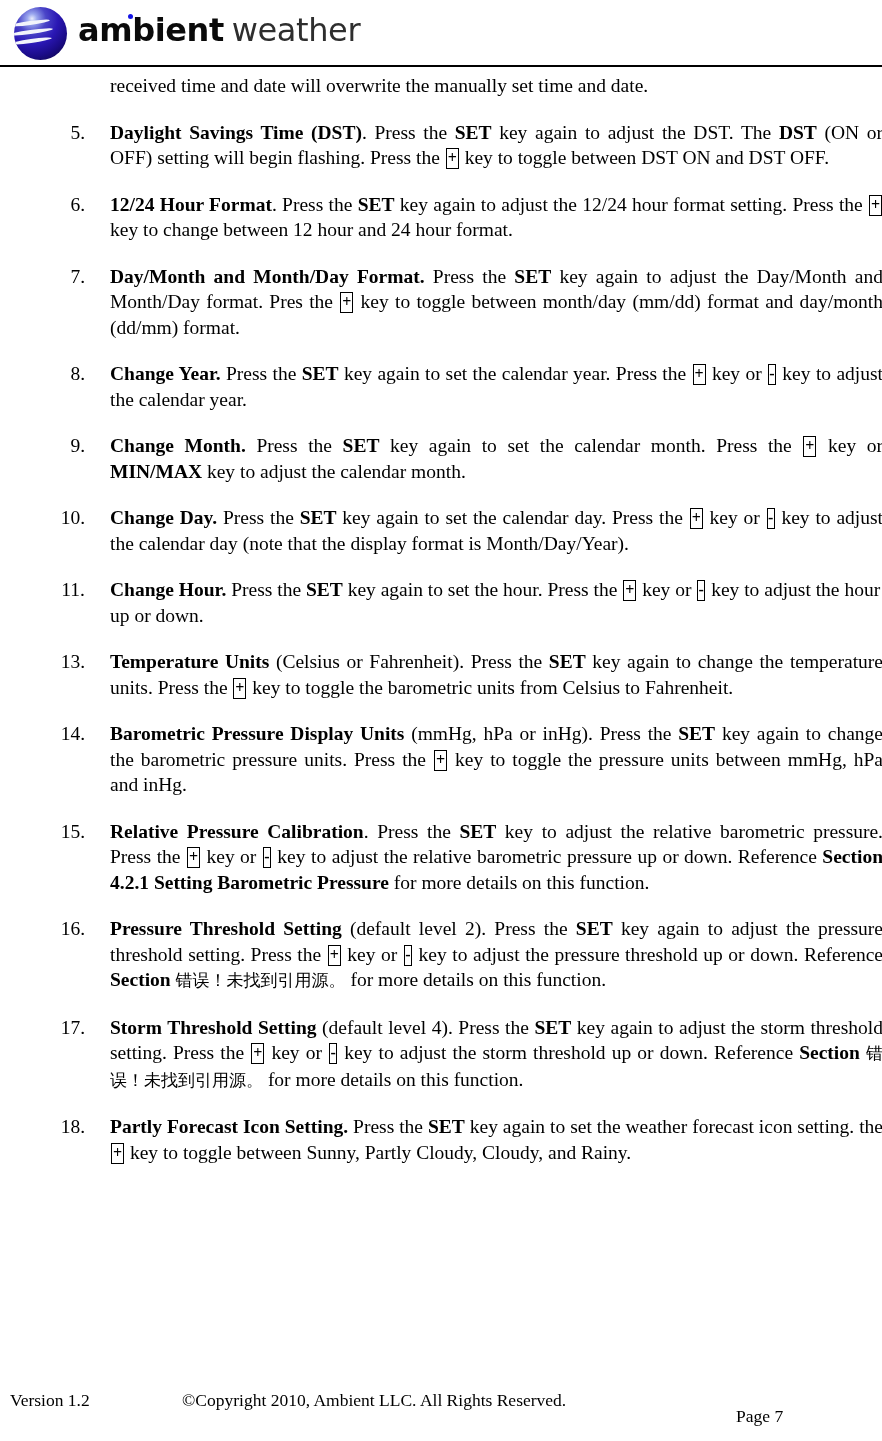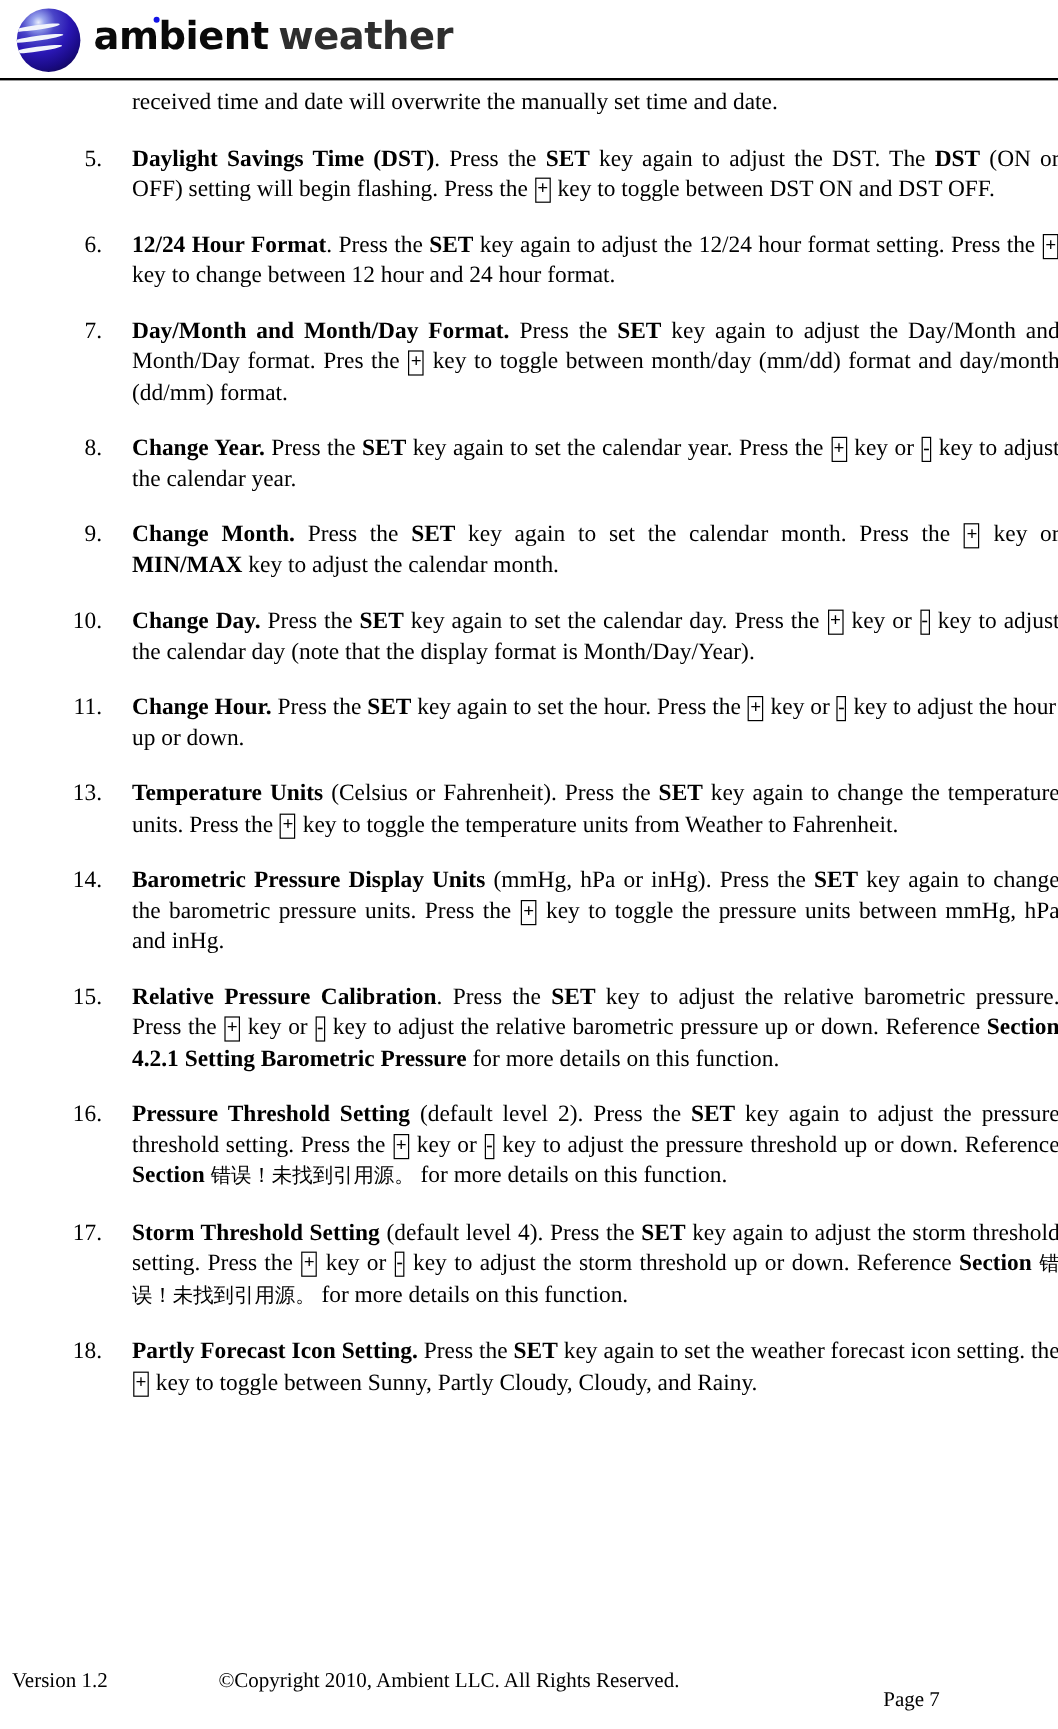--- a/index.html
+++ b/index.html
@@ -47,21 +47,21 @@
     left: 78px; top: 7px;
     height: 46px;
     display: flex;
     align-items: center;
     font-family: "DejaVu Sans", "Liberation Sans", sans-serif;
     font-size: 32px;
     letter-spacing: -0.4px;
     white-space: nowrap;
   }
   #logo-word .wm-bold { font-weight: 700; color: #0a0a0a; position: relative; }
-  #logo-word .wm-light { font-weight: 700; color: #2e2e2e; margin-left: 8px; }
+  #logo-word .wm-light { font-weight: 400; color: #2e2e2e; margin-left: 8px; }
   #logo-word .i-dot {
     position: absolute;
     left: 49.5px; top: 2.5px;
     width: 5px; height: 5px;
     border-radius: 50%;
     background: #1414e6;
   }
 
   #header-rule {
     position: absolute;
@@ -168,21 +168,21 @@
 <div id="content">
   <p id="lead-in" class="para">received time and date will overwrite the manually set time and date.</p>
   <ol id="steps">
       <li><span class="num">5.</span><b>Daylight Savings Time (DST)</b><span>. Press the </span><b>SET</b><span> key again to adjust the DST.    The </span><b>DST</b><span> (ON or OFF) setting will begin flashing. Press the </span><span class="key plus">+</span><span> key to toggle between DST ON and DST OFF.</span></li>
       <li><span class="num">6.</span><b>12/24 Hour Format</b><span>. Press the </span><b>SET</b><span> key again to adjust the 12/24 hour format setting. Press the </span><span class="key plus">+</span><span> key to change between 12 hour and 24 hour format.</span></li>
       <li><span class="num">7.</span><b>Day/Month and Month/Day Format.</b><span>   Press the </span><b>SET</b><span> key again to adjust the Day/Month and Month/Day format. Pres the </span><span class="key plus">+</span><span> key to toggle between month/day (mm/dd) format and day/month (dd/mm) format.</span></li>
       <li><span class="num">8.</span><b>Change Year.</b><span> Press the </span><b>SET</b><span> key again to set the calendar year. Press the </span><span class="key plus">+</span><span> key or </span><span class="key minus">-</span><span> key to adjust the calendar year.</span></li>
       <li><span class="num">9.</span><b>Change Month.</b><span> Press the </span><b>SET</b><span> key again to set the calendar month. Press the </span><span class="key plus">+</span><span> key or </span><b>MIN/MAX</b><span> key to adjust the calendar month.</span></li>
       <li><span class="num">10.</span><b>Change Day.</b><span> Press the </span><b>SET</b><span> key again to set the calendar day. Press the </span><span class="key plus">+</span><span> key or </span><span class="key minus">-</span><span> key to adjust the calendar day (note that the display format is Month/Day/Year).</span></li>
       <li class="noindent-wrap"><span class="num">11.</span><b>Change Hour.</b><span> Press the </span><b>SET</b><span> key again to set the hour. Press the </span><span class="key plus">+</span><span> key or </span><span class="key minus">-</span><span> key to adjust the hour up or down.</span></li>
-      <li><span class="num">13.</span><b>Temperature  Units</b><span> (Celsius or Fahrenheit). Press the </span><b>SET</b><span> key again to change the temperature units.  Press the </span><span class="key plus">+</span><span> key to toggle the temperature units from Weather to Fahrenheit.</span></li>
+      <li><span class="num">13.</span><b>Temperature  Units</b><span> (Celsius or Fahrenheit). Press the </span><b>SET</b><span> key again to change the temperature units.  Press the </span><span class="key plus">+</span><span> key to toggle the barometric units from Celsius to Fahrenheit.</span></li>
       <li><span class="num">14.</span><b>Barometric Pressure Display Units</b><span> (mmHg, hPa or inHg). Press the </span><b>SET</b><span> key again to change the barometric pressure units. Press the </span><span class="key plus">+</span><span> key to toggle the pressure units between mmHg, hPa and inHg.</span></li>
       <li><span class="num">15.</span><b>Relative Pressure Calibration</b><span>. Press the </span><b>SET</b><span> key to adjust the relative barometric pressure. Press the </span><span class="key plus">+</span><span> key or </span><span class="key minus">-</span><span> key to adjust the relative barometric pressure up or down. Reference </span><b>Section 4.2.1 Setting Barometric Pressure</b><span> for more details on this function.</span></li>
       <li><span class="num">16.</span><b>Pressure  Threshold  Setting</b><span> (default level 2).  Press the </span><b>SET</b><span> key again to adjust the pressure threshold setting.   Press the </span><span class="key plus">+</span><span> key or </span><span class="key minus">-</span><span> key to adjust the pressure threshold up or down. Reference </span><b>Section</b><span> </span><span class="cjk">错误！未找到引用源。</span><span>  for more details on this function.</span></li>
       <li><span class="num">17.</span><b>Storm Threshold Setting</b><span> (default level 4).   Press the </span><b>SET</b><span> key again to adjust the storm threshold setting.   Press the </span><span class="key plus">+</span><span> key or </span><span class="key minus">-</span><span> key to adjust the storm threshold up or down. Reference </span><b>Section</b><span> </span><span class="cjk">错误！未找到引用源。</span><span>  for more details on this function.</span></li>
       <li><span class="num">18.</span><b>Partly Forecast Icon Setting.</b><span> Press the </span><b>SET</b><span> key again to set the weather forecast icon setting. the </span><span class="key plus">+</span><span> key to toggle between Sunny, Partly Cloudy, Cloudy, and Rainy.</span></li>
     </ol>
 </div>
 
 <div id="footer">
   <span class="f-version">Version 1.2</span>

